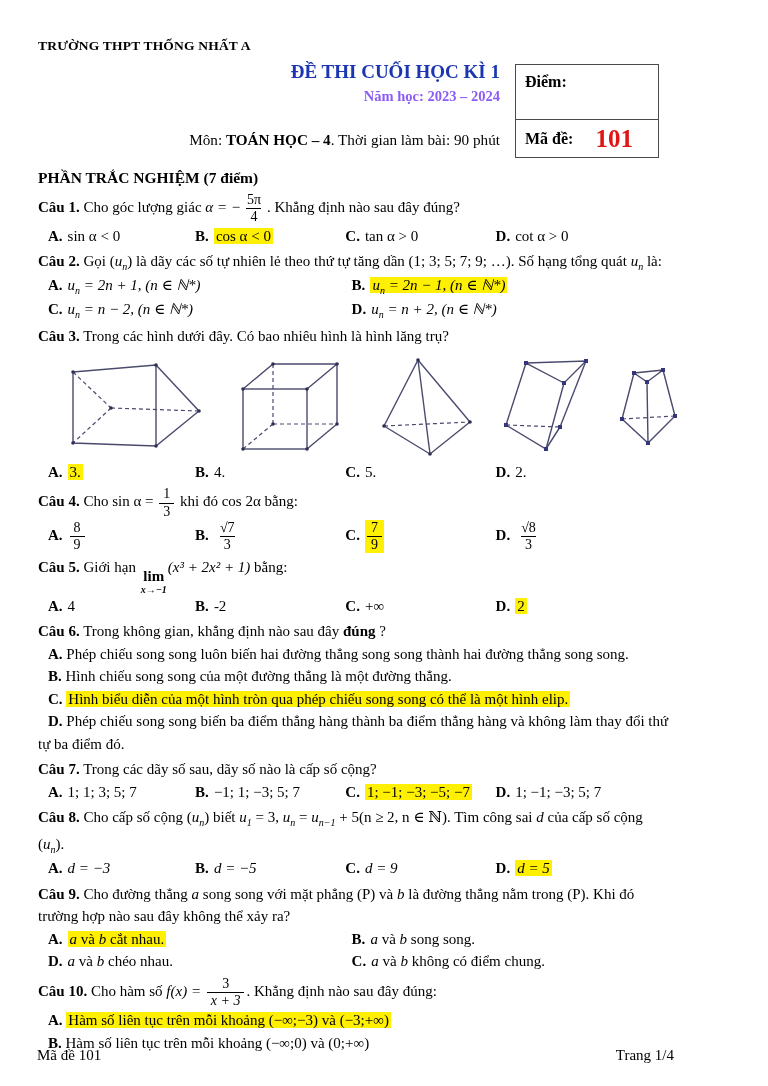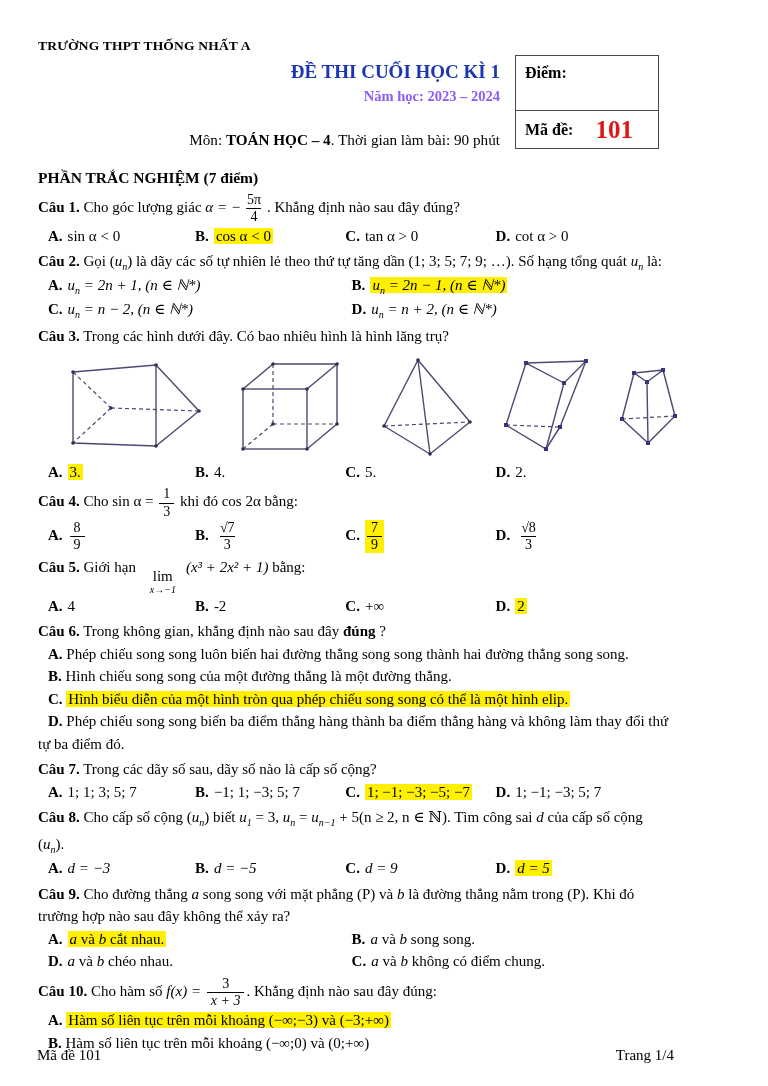--- a/index.html
+++ b/index.html
@@ -8,21 +8,21 @@
     padding:36px 38px 0 38px;position:relative;background:#fff;color:#000;
     font-family:"Liberation Serif","DejaVu Serif",serif;
     font-size:15px;line-height:1.5;overflow:hidden;
   }
   .school{font-weight:bold;font-size:13.5px;letter-spacing:.2px;}
   .title-col{width:462px;text-align:right;margin-top:4px;}
   .exam-title{color:#1c35b0;font-weight:bold;font-size:19px;line-height:1.25;}
   .exam-year{color:#8b5cf6;font-weight:bold;font-size:14.5px;margin-top:2px;}
   .subject-line{margin-top:21px;font-size:15.2px;}
   .score-box{
-    position:absolute;left:515px;top:55px;width:144px;
+    position:absolute;left:515px;top:64px;width:144px;
     border:1.5px solid #4a4a4a;box-sizing:border-box;background:#fff;
   }
   .score-cell{height:54px;padding:5px 9px;box-sizing:border-box;font-weight:bold;font-size:16px;}
   .code-cell{border-top:1.5px solid #4a4a4a;height:37px;display:flex;align-items:center;
     padding:0 9px;font-weight:bold;font-size:16px;}
   .code-value{color:#e01616;font-size:25px;font-weight:bold;margin-left:22px;line-height:1;}
   .section-title{font-weight:bold;font-size:15.5px;margin-top:14px;}
   .q{margin:3px 0 0 0;}
   .qlabel{font-weight:bold;}
   .row4{display:grid;grid-template-columns:23.5% 24% 24% 28.5%;padding-left:10px;margin:0 0 1px 0;}
@@ -30,21 +30,21 @@
   .okey{font-weight:bold;}
   .obody{margin-left:5px;}
   .optline{margin:0;text-indent:10px;}
   .hl{background:#ffef00;padding:0 2px;}
   .math{font-style:italic;}
   .mup{font-style:normal;}
   .frac{display:inline-flex;flex-direction:column;align-items:center;vertical-align:middle;
     line-height:1.15;padding:0 2px;font-size:14px;}
   .frac .fd{border-top:1px solid #000;padding:0 4px;}
   .frac .fn{padding:0 4px;}
-  .lim{display:inline-flex;flex-direction:column;align-items:center;vertical-align:-9px;line-height:1;margin:0 10px;}
+  .lim{display:inline-flex;flex-direction:column;align-items:center;vertical-align:-9px;line-height:1;margin:0 1px;font-weight:bold;}
   .lim .limsub{font-size:10px;font-style:italic;margin-top:1px;}
   sub{font-size:10px;font-style:italic;}
   .figures{display:flex;justify-content:center;align-items:center;gap:22px;margin:6px 0 2px 28px;}
   .fig svg{display:block;}
   .footer{position:absolute;left:37px;right:38px;bottom:20px;display:flex;justify-content:space-between;font-size:15px;}
 </style>
 </head>
 <body>
 
 <div class="page">

